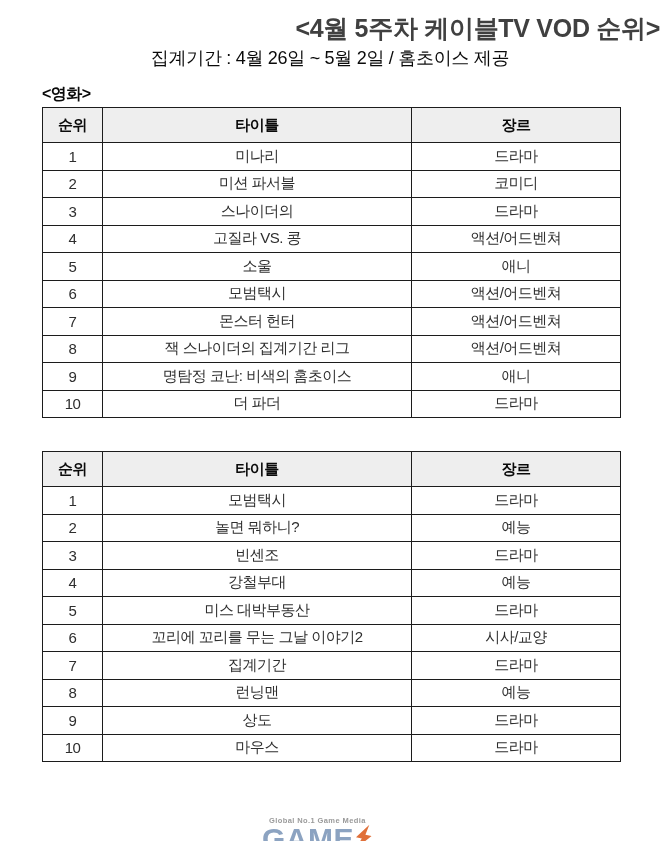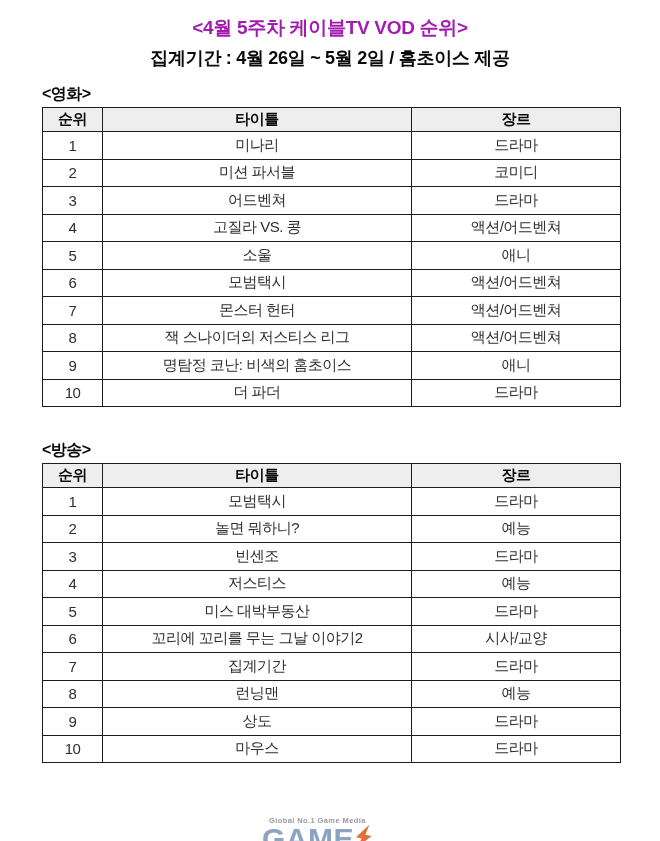--- a/index.html
+++ b/index.html
@@ -10,32 +10,32 @@
     color: #111111;
   }
   .page {
     position: relative;
     width: 660px; height: 841px;
     overflow: hidden;
     padding-top: 15px;
   }
   .doc-title {
     margin: 0;
-    text-align: center;
-    font-size: 19px;
+    text-align: right;
+    font-size: 25px;
     font-weight: 800;
     line-height: 26px;
-    color: #a21caf;
+    color: #404040;
     letter-spacing: -0.3px;
   }
   .doc-subtitle {
     margin: 5px 0 0 0;
     text-align: center;
     font-size: 18px;
-    font-weight: 700;
+    font-weight: 400;
     line-height: 24px;
     color: #0a0a0a;
     letter-spacing: -0.3px;
   }
   .rank-section { margin: 0 40px 12px 42px; }
   .rank-section.movies { margin-top: 14px; }
   .rank-section.broadcast { margin-top: 33px; }
   .section-label {
     font-size: 16px;
     font-weight: 800;
@@ -53,21 +53,21 @@
   .rank-table th, .rank-table td {
     border: 1.6px solid #1c1c1c;
     text-align: center;
     vertical-align: middle;
     padding: 0 4px;
     overflow: hidden;
     white-space: nowrap;
   }
   .rank-table th {
     background: #eeeeee;
-    height: 24px;
+    height: 35px;
     font-size: 15px;
     font-weight: 700;
     color: #0a0a0a;
     letter-spacing: -0.5px;
   }
   .rank-table td {
     height: 27.5px;
     font-size: 15px;
     font-weight: 400;
     color: #2e2e2e;
@@ -153,21 +153,21 @@
             <td class="col-title">미나리</td>
             <td class="col-genre">드라마</td>
           </tr>
           <tr>
             <td class="col-rank">2</td>
             <td class="col-title">미션 파서블</td>
             <td class="col-genre">코미디</td>
           </tr>
           <tr>
             <td class="col-rank">3</td>
-            <td class="col-title">어드벤쳐</td>
+            <td class="col-title">스나이더의</td>
             <td class="col-genre">드라마</td>
           </tr>
           <tr>
             <td class="col-rank">4</td>
             <td class="col-title">고질라 VS. 콩</td>
             <td class="col-genre">액션/어드벤쳐</td>
           </tr>
           <tr>
             <td class="col-rank">5</td>
             <td class="col-title">소울</td>
@@ -178,39 +178,38 @@
             <td class="col-title">모범택시</td>
             <td class="col-genre">액션/어드벤쳐</td>
           </tr>
           <tr>
             <td class="col-rank">7</td>
             <td class="col-title">몬스터 헌터</td>
             <td class="col-genre">액션/어드벤쳐</td>
           </tr>
           <tr>
             <td class="col-rank">8</td>
-            <td class="col-title">잭 스나이더의 저스티스 리그</td>
+            <td class="col-title">잭 스나이더의 집계기간 리그</td>
             <td class="col-genre">액션/어드벤쳐</td>
           </tr>
           <tr>
             <td class="col-rank">9</td>
             <td class="col-title">명탐정 코난: 비색의 홈초이스</td>
             <td class="col-genre">애니</td>
           </tr>
           <tr>
             <td class="col-rank">10</td>
             <td class="col-title">더 파더</td>
             <td class="col-genre">드라마</td>
           </tr>
         </tbody>
     </table>
   </section>
 
   <section class="rank-section broadcast">
-    <div class="section-label">&lt;방송&gt;</div>
     <table class="rank-table">
       <thead>
         <tr>
           <th class="col-rank" style="background: rgb(238, 238, 238);">순위</th>
           <th class="col-title" style="background: rgb(238, 238, 238);">타이틀</th>
           <th class="col-genre" style="background: rgb(238, 238, 238);">장르</th>
         </tr>
       </thead>
       <tbody>
           <tr>
@@ -223,21 +222,21 @@
             <td class="col-title">놀면 뭐하니?</td>
             <td class="col-genre">예능</td>
           </tr>
           <tr>
             <td class="col-rank">3</td>
             <td class="col-title">빈센조</td>
             <td class="col-genre">드라마</td>
           </tr>
           <tr>
             <td class="col-rank">4</td>
-            <td class="col-title">저스티스</td>
+            <td class="col-title">강철부대</td>
             <td class="col-genre">예능</td>
           </tr>
           <tr>
             <td class="col-rank">5</td>
             <td class="col-title">미스 대박부동산</td>
             <td class="col-genre">드라마</td>
           </tr>
           <tr>
             <td class="col-rank">6</td>
             <td class="col-title">꼬리에 꼬리를 무는 그날 이야기2</td>

